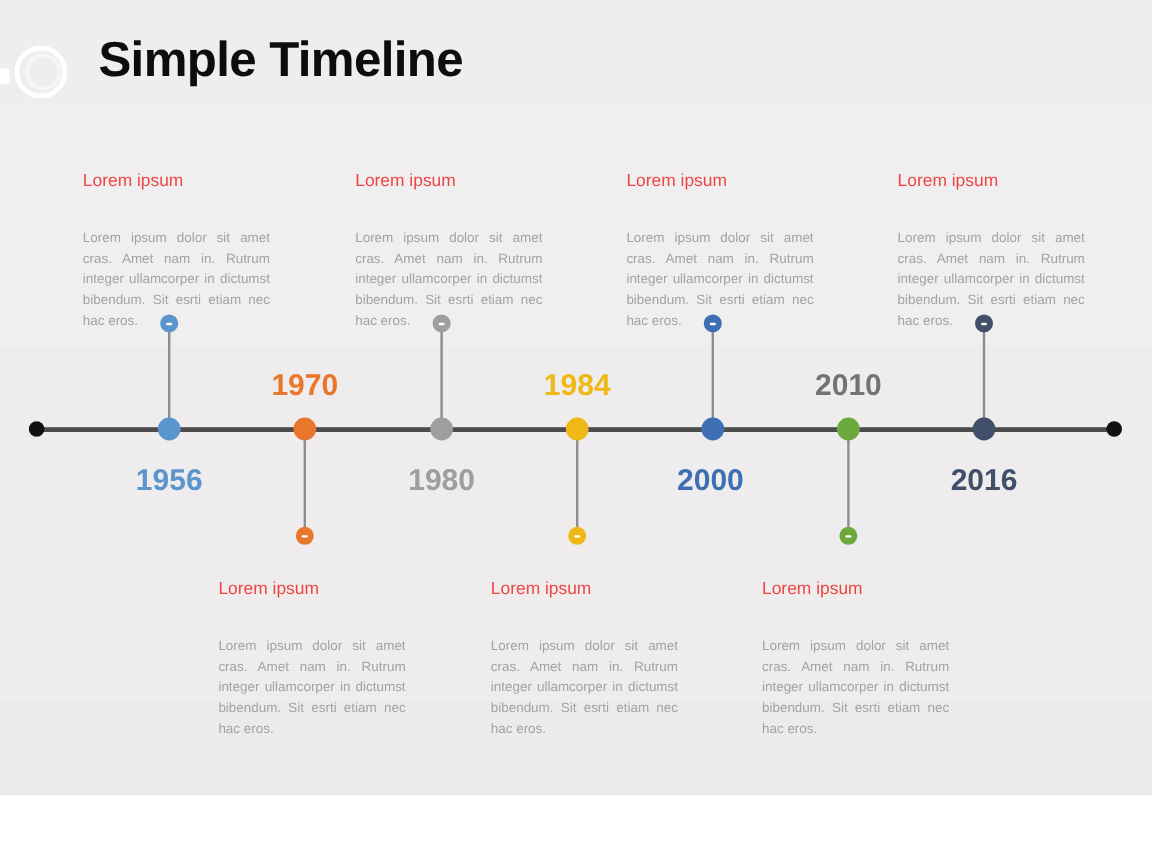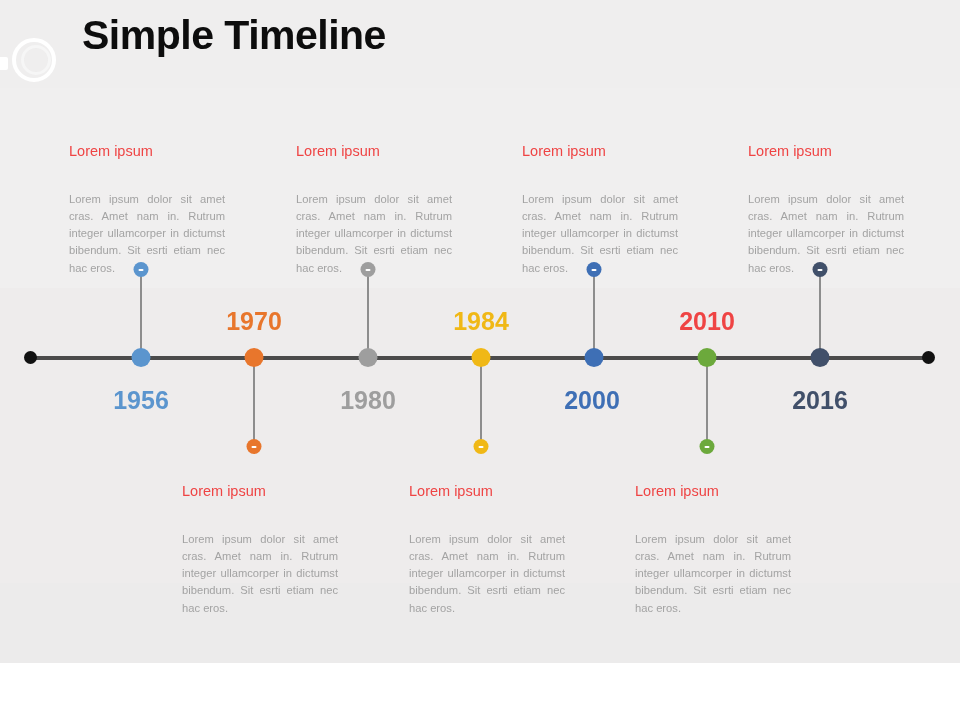--- a/index.html
+++ b/index.html
@@ -19,21 +19,21 @@
   .band { position: absolute; left: 0; width: 960px; }
   .band-top    { top: 0;   height: 88px;  background: #efeeee; }
   .band-upper  { top: 88px;  height: 200px; background: #f0efef; }
   .band-mid    { top: 288px; height: 295px; background: #eeecec; }
   .band-lower  { top: 583px; height: 80px;  background: #ecebeb; }
   .band-foot   { top: 663px; height: 57px;  background: #ffffff; }
 
   
   #header-title {
     position: absolute;
-    left: 82px; top: 12px;
+    left: 82px; top: 26px;
     font-size: 41px;
     font-weight: bold;
     color: #0d0d0d;
     letter-spacing: -0.5px;
     white-space: nowrap;
   }
   #logo-mark {
     position: absolute;
     left: -4px; top: 19px;
     width: 52px; height: 52px;
@@ -222,21 +222,21 @@
       <div class="end-dot up" style="left: 594px; background: rgb(62, 111, 181);"></div>
       <div class="node" style="left: 594px; background: rgb(62, 111, 181);"></div>
       <div class="year below" style="left: 592px; color: rgb(62, 111, 181);">2000</div>
       <div class="block top" style="left: 522px;">
         <div class="block-title">Lorem ipsum</div>
         <div class="block-body">Lorem ipsum dolor sit amet cras. Amet nam in. Rutrum integer ullamcorper in dictumst bibendum. Sit esrti etiam nec hac eros.</div>
       </div>
       <div class="connector down" style="left: 707px;"></div>
       <div class="end-dot down" style="left: 707px; background: rgb(108, 169, 60);"></div>
       <div class="node" style="left: 707px; background: rgb(108, 169, 60);"></div>
-      <div class="year above" style="left: 707px; color: #ef4444;">2010</div>
+      <div class="year above" style="left: 707px; color: #737373;">2010</div>
       <div class="block bottom" style="left: 635px;">
         <div class="block-title">Lorem ipsum</div>
         <div class="block-body">Lorem ipsum dolor sit amet cras. Amet nam in. Rutrum integer ullamcorper in dictumst bibendum. Sit esrti etiam nec hac eros.</div>
       </div>
       <div class="connector up" style="left: 820px;"></div>
       <div class="end-dot up" style="left: 820px; background: rgb(65, 80, 106);"></div>
       <div class="node" style="left: 820px; background: rgb(65, 80, 106);"></div>
       <div class="year below" style="left: 820px; color: rgb(65, 80, 106);">2016</div>
       <div class="block top" style="left: 748px;">
         <div class="block-title">Lorem ipsum</div>

